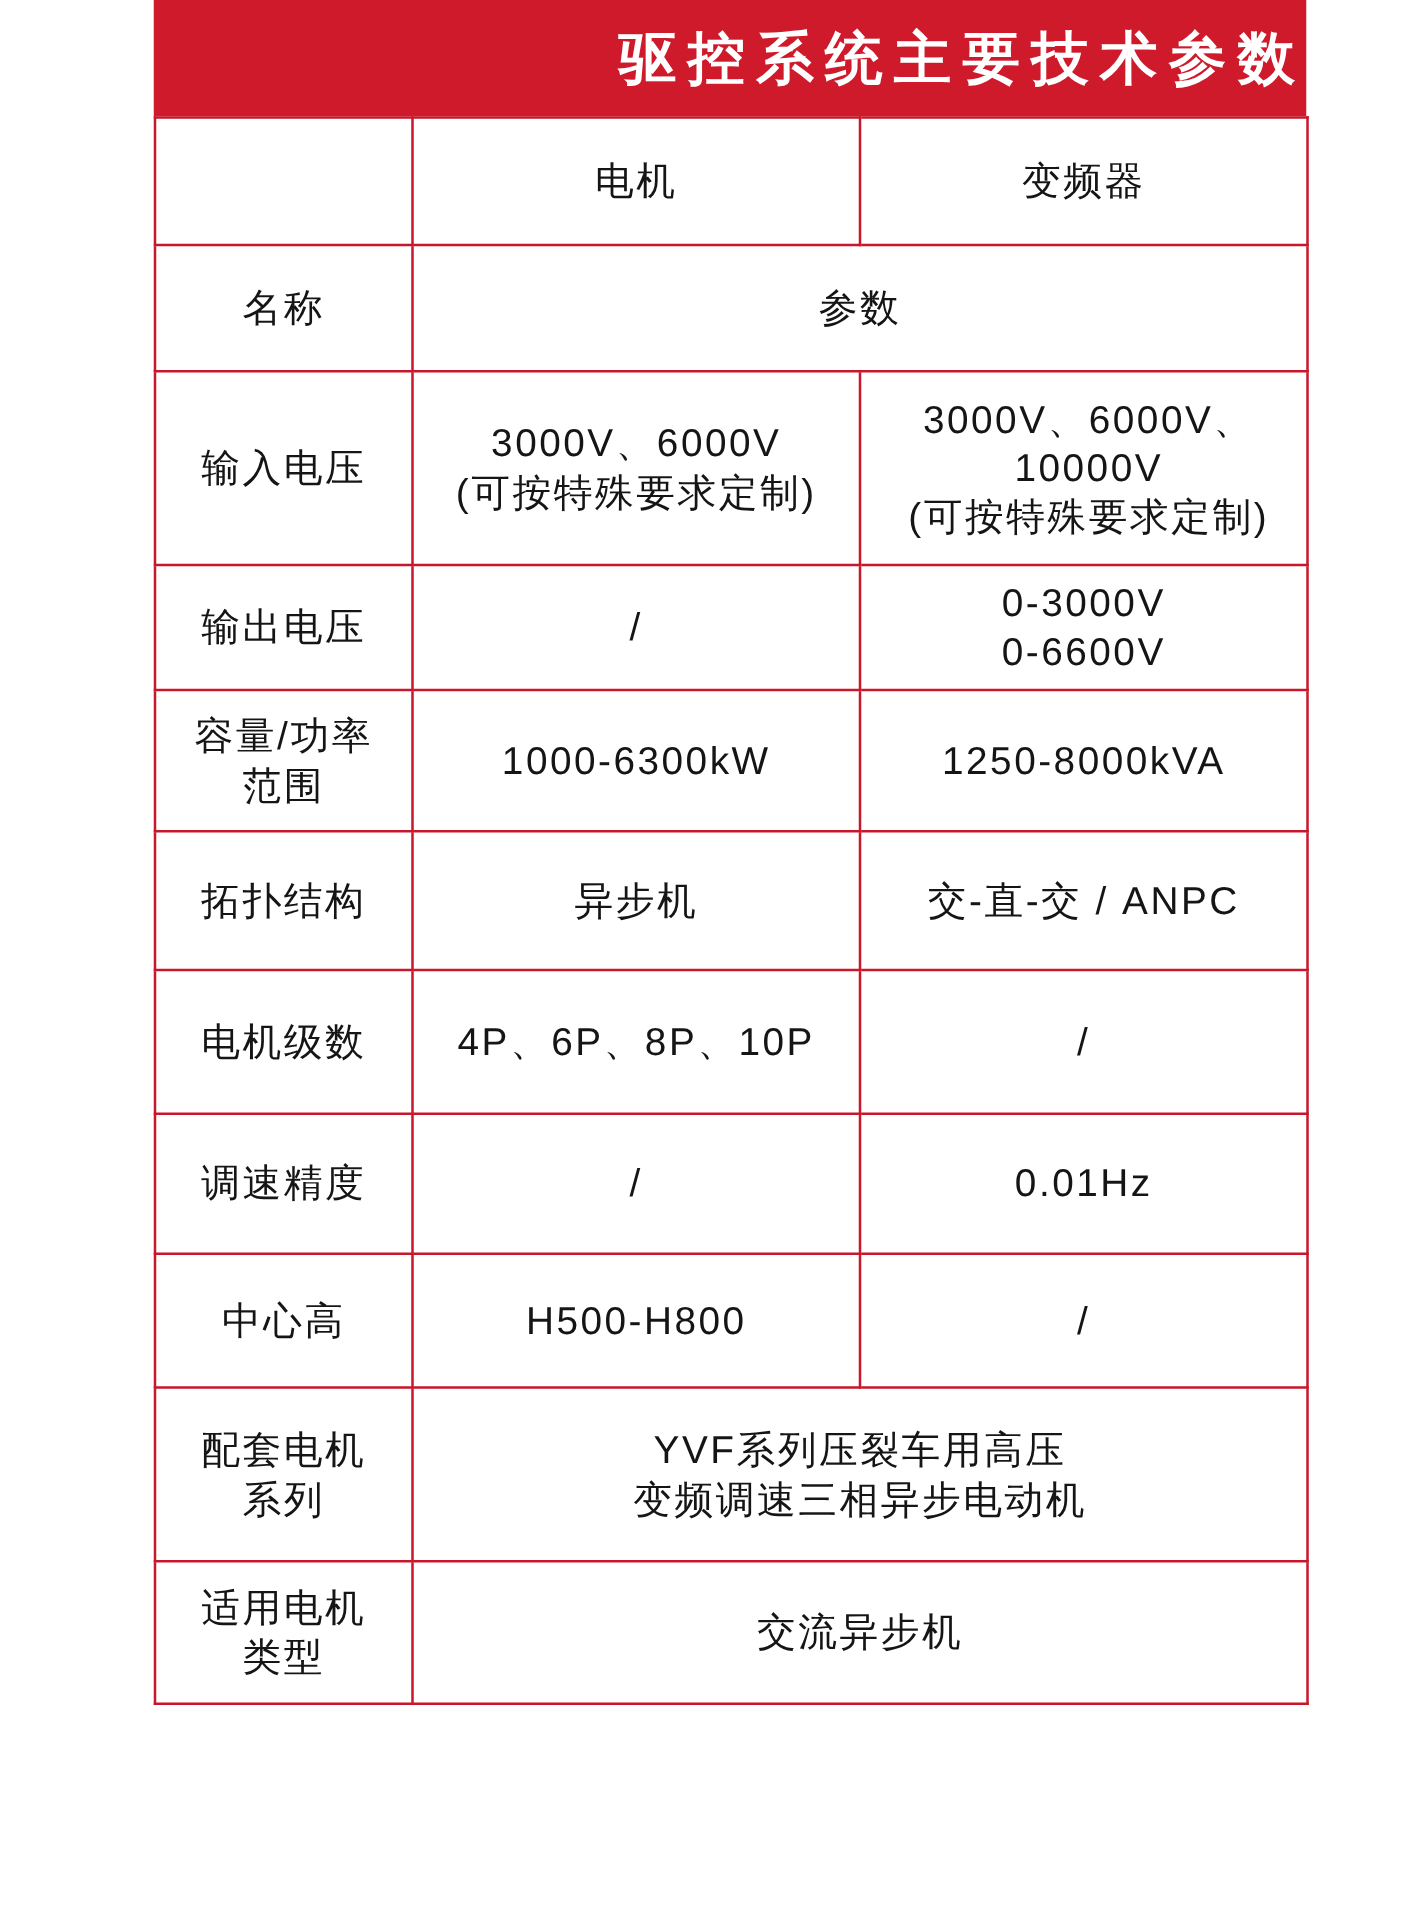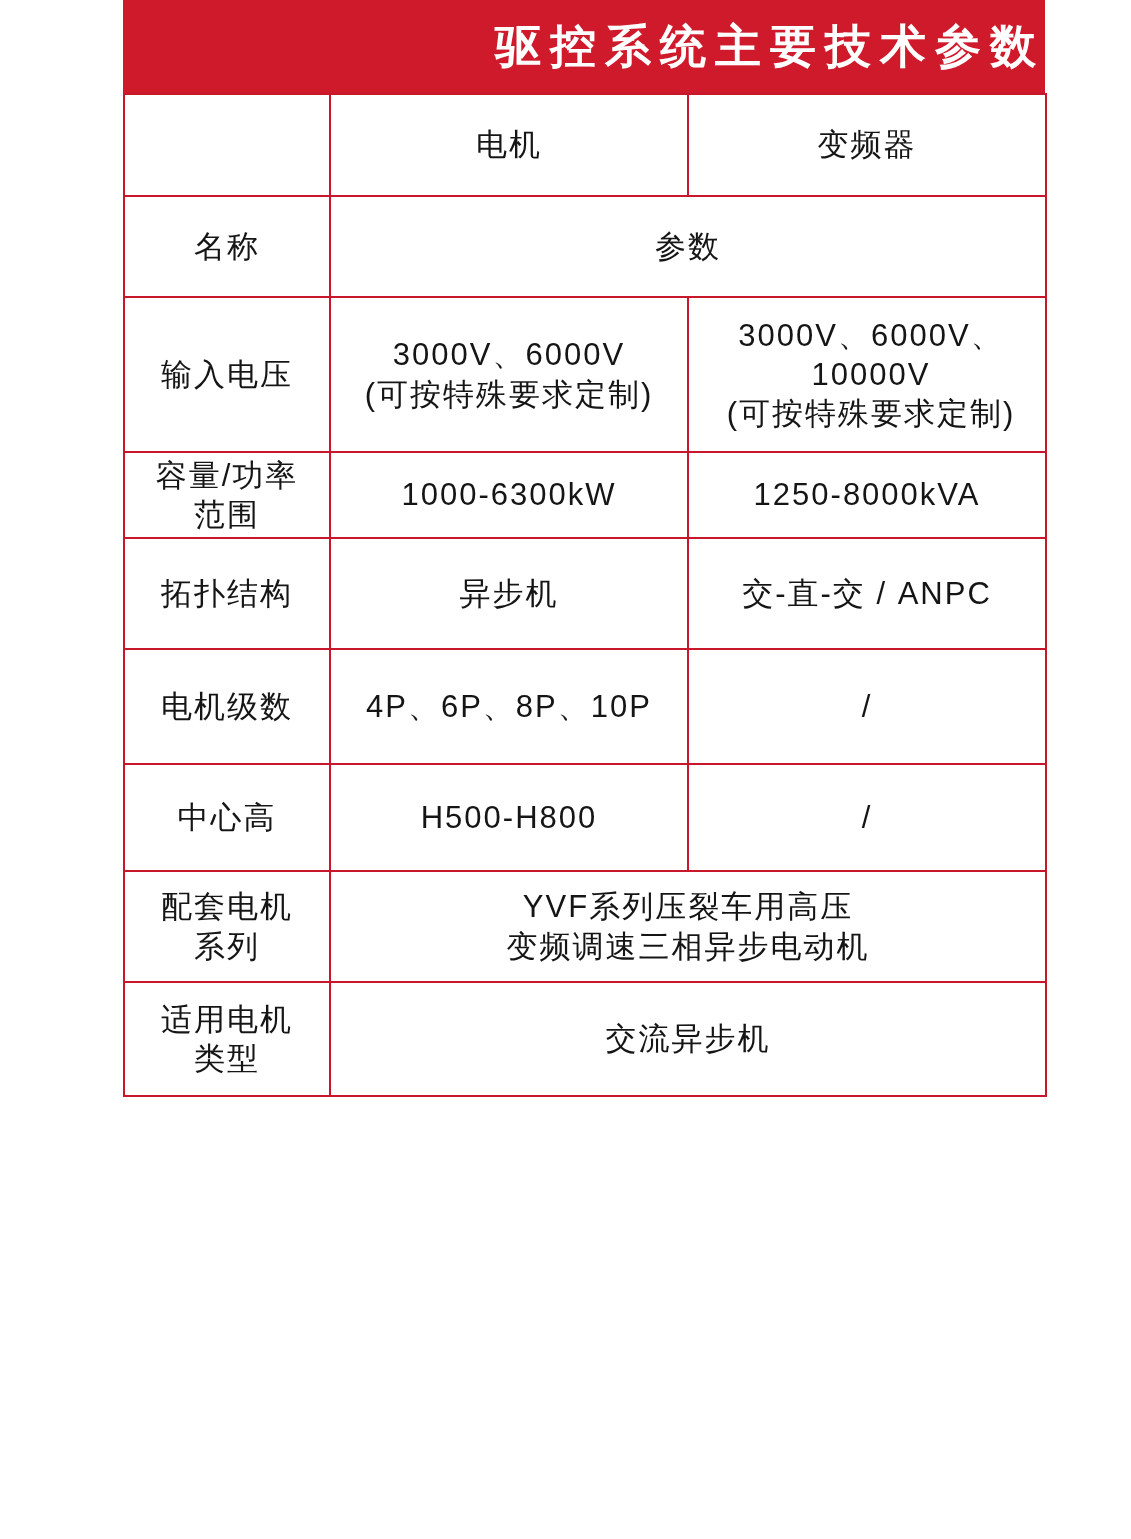--- a/index.html
+++ b/index.html
@@ -47,22 +47,22 @@
     white-space:pre-line;
     padding:0 6px;
     color:var(--text);
   }
   col.c-label{width:206px;}
   col.c-motor{width:358px;}
   col.c-inverter{width:358px;}
   .ta-left{text-align:center;padding-left:14px !important;}
   
   .r0{height:102px;} .r1{height:101px;border-radius:21px;} .r2{height:155px;} .r3{height:100px;}
-  .r4{height:86px;} .r5{height:111px;margin-left:24px;} .r6{height:115px;padding-left:11px;} .r7{height:101px;}
-  .r8{height:112px;} .r9{height:107px;} .r10{height:111px;} .r11{height:114px;}
+  .r4{height:113px;} .r5{height:111px;margin-left:24px;} .r6{height:115px;padding-left:11px;} .r7{height:101px;}
+  .r8{height:112px;} .r9{height:107px;} .r10{height:139px;} .r11{height:114px;}
 </style>
 </head>
 <body>
 
 <div class="panel">
 
   <div class="banner">
     <span>驱控系统主要技术参数</span>
   </div>
 
@@ -86,20 +86,26 @@
 
       <tr class="r2">
         <td>输入电压</td>
         <td>3000V、6000V
 (可按特殊要求定制)</td>
         <td class="ta-left">3000V、6000V、
 10000V
 (可按特殊要求定制)</td>
       </tr>
 
+      <tr class="r3">
+        <td>输出电压</td>
+        <td>/</td>
+        <td>0-3000V
+0-6600V</td>
+      </tr>
 
       <tr class="r4">
         <td>容量/功率
 范围</td>
         <td>1000-6300kW</td>
         <td>1250-8000kVA</td>
       </tr>
 
       <tr class="r5">
         <td>拓扑结构</td>
@@ -107,20 +113,25 @@
         <td>交-直-交 / ANPC</td>
       </tr>
 
       <tr class="r6">
         <td>电机级数</td>
         <td>4P、6P、8P、10P</td>
         <td>/</td>
       </tr>
 
 
+      <tr class="r8">
+        <td>调速精度</td>
+        <td>/</td>
+        <td>0.01Hz</td>
+      </tr>
 
       <tr class="r9">
         <td>中心高</td>
         <td>H500-H800</td>
         <td>/</td>
       </tr>
 
       <tr class="r10">
         <td>配套电机
 系列</td>

